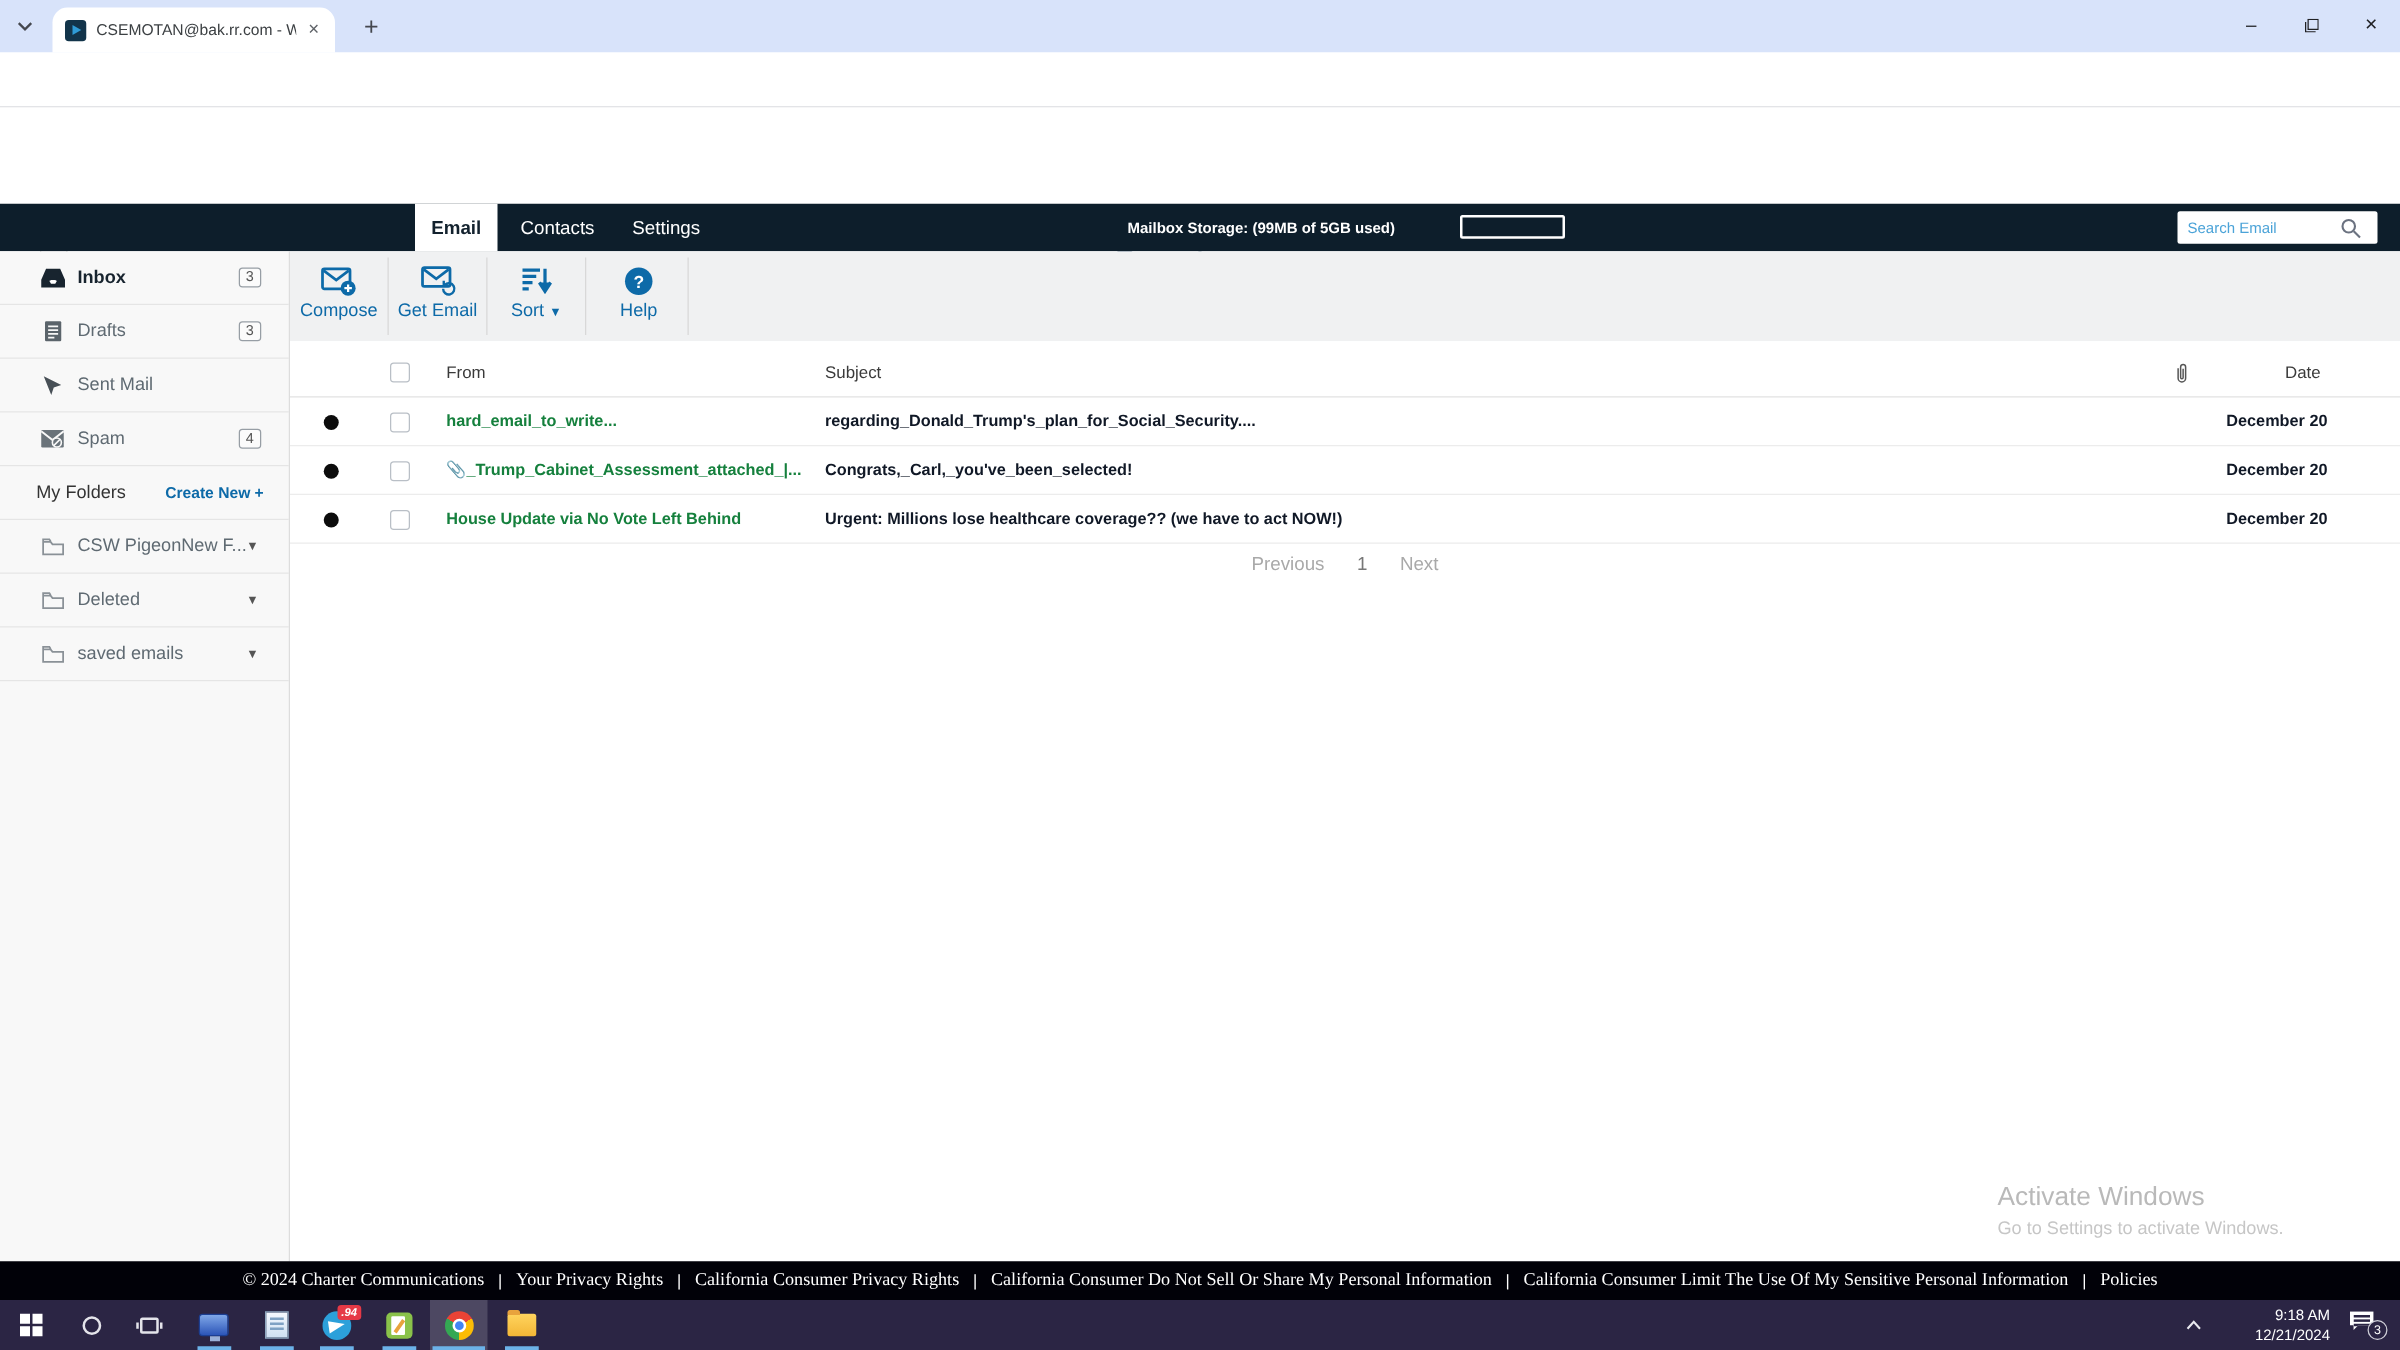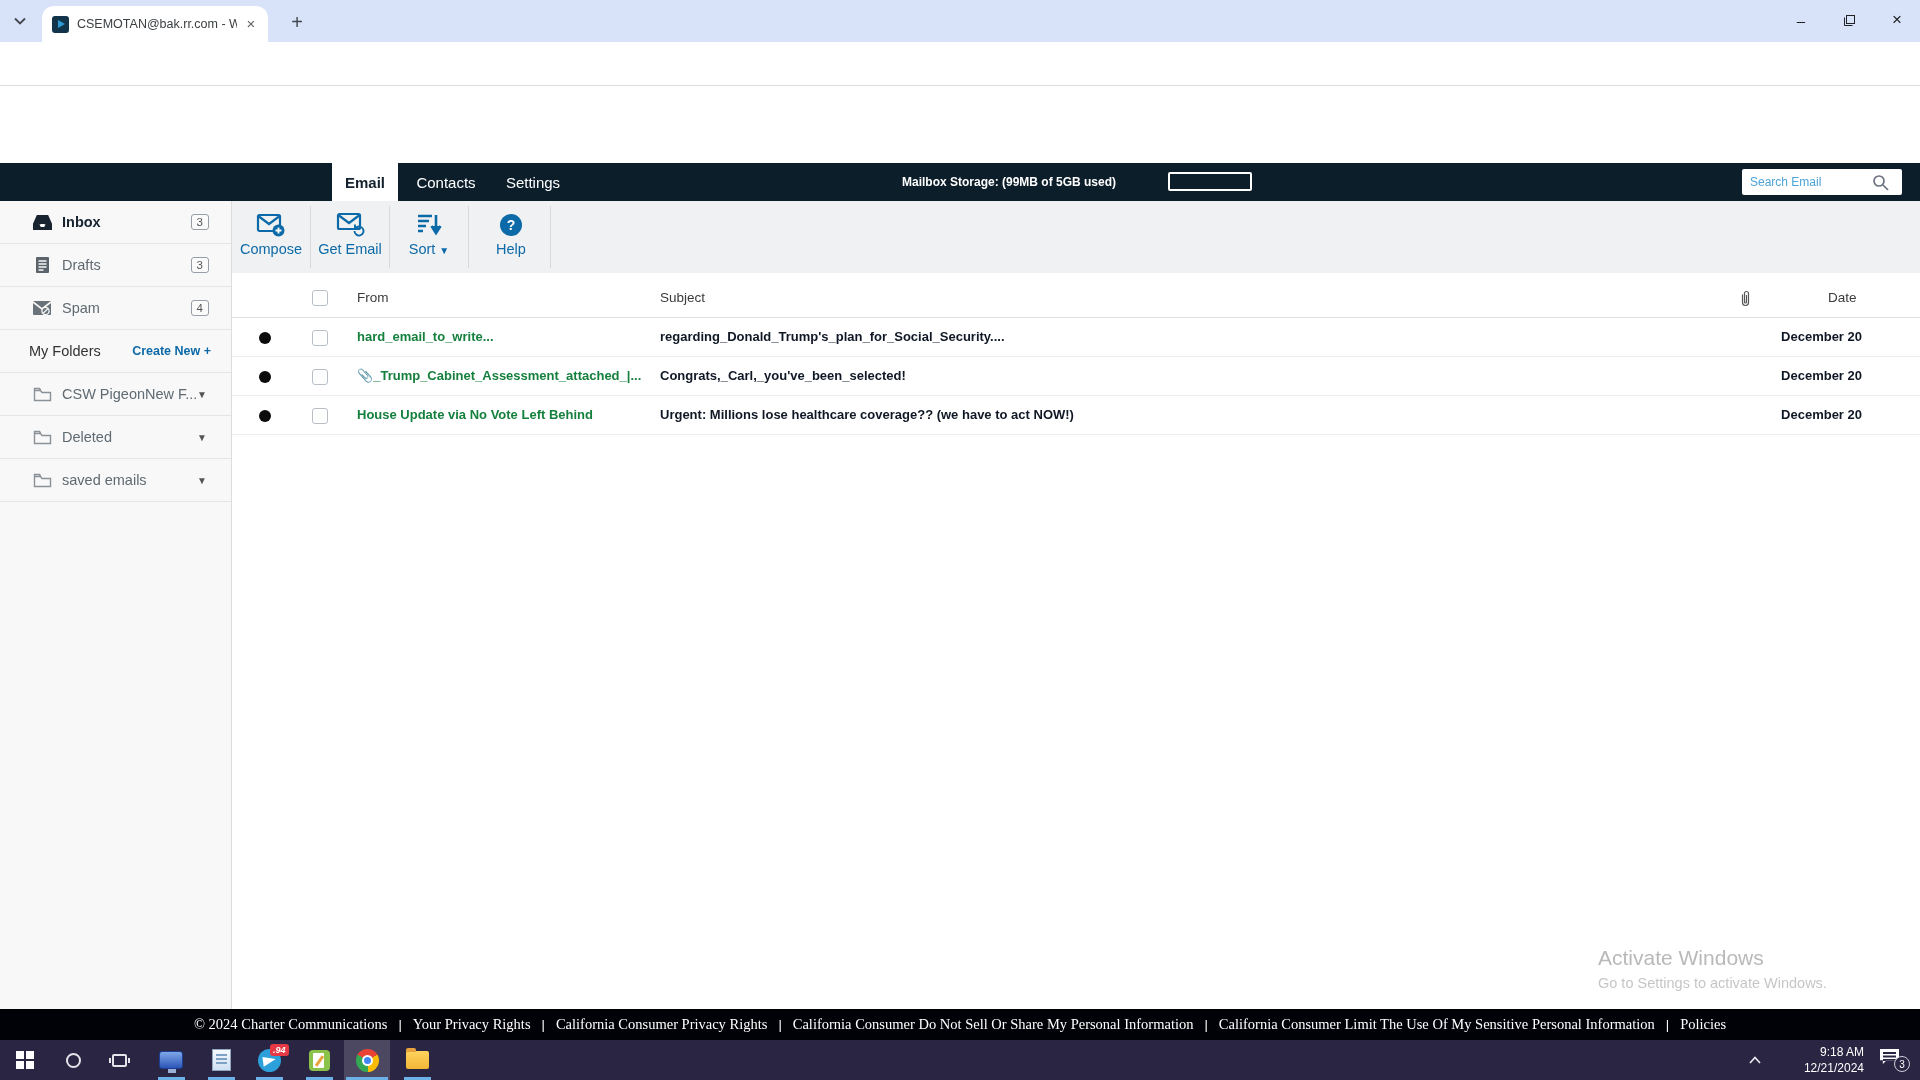--- a/index.html
+++ b/index.html
@@ -239,20 +239,28 @@
         <svg width="15" height="18" viewBox="0 0 15 18">
             <rect x="1" y="1" width="13" height="16" rx="1" fill="#5b646b"></rect>
             <path d="M3.5 5 h8 M3.5 8 h8 M3.5 11 h8 M3.5 14 h5" stroke="#f8f8f8" stroke-width="1.4"></path>
           </svg>
       </span>
       <span class="slabel">Drafts</span>
       <span class="badge">3</span>
     </div>
     <div class="srow">
       <span class="icon">
+        <svg width="18" height="18" viewBox="0 0 18 18">
+            <path d="M2 2 L16 9 L10 11 L8 17 Z" fill="#474f56"></path>
+          </svg>
+      </span>
+      <span class="slabel">Sent Mail</span>
+    </div>
+    <div class="srow">
+      <span class="icon">
         <svg width="20" height="16" viewBox="0 0 20 16">
             <rect x="1" y="1" width="18" height="14" rx="1" fill="#6a737a"></rect>
             <path d="M1 2 L10 9 L19 2" stroke="#f8f8f8" stroke-width="1.6" fill="none"></path>
             <circle cx="13.5" cy="11" r="3.6" fill="#6a737a" stroke="#f8f8f8" stroke-width="1.3"></circle>
             <path d="M11 13.5 L16 8.5" stroke="#f8f8f8" stroke-width="1.3"></path>
           </svg>
       </span>
       <span class="slabel">Spam</span>
       <span class="badge">4</span>
     </div>
@@ -361,20 +369,25 @@
       <span class="efrom">📎_Trump_Cabinet_Assessment_attached_|...</span>
       <span class="esub">Congrats,_Carl,_you've_been_selected!</span>
       <span class="edate">December 20</span>
     </div>
     <div class="erow" style="top:123px;">
       <span class="dot"></span>
       <span class="cb" style="left:80px; top:12px;"></span>
       <span class="efrom">House Update via No Vote Left Behind</span>
       <span class="esub">Urgent: Millions lose healthcare coverage?? (we have to act NOW!)</span>
       <span class="edate">December 20</span>
+    </div>
+    <div class="pager">
+      <span>Previous</span>
+      <span class="pnum">1</span>
+      <span>Next</span>
     </div>
   </div>
 
   <div class="abs activate1">Activate Windows</div>
   <div class="abs activate2">Go to Settings to activate Windows.</div>
 
   <div class="abs footer">
     <span class="fitem">© 2024 Charter Communications</span>
       <span class="fsep">|</span>
     <span class="fitem">Your Privacy Rights</span>

